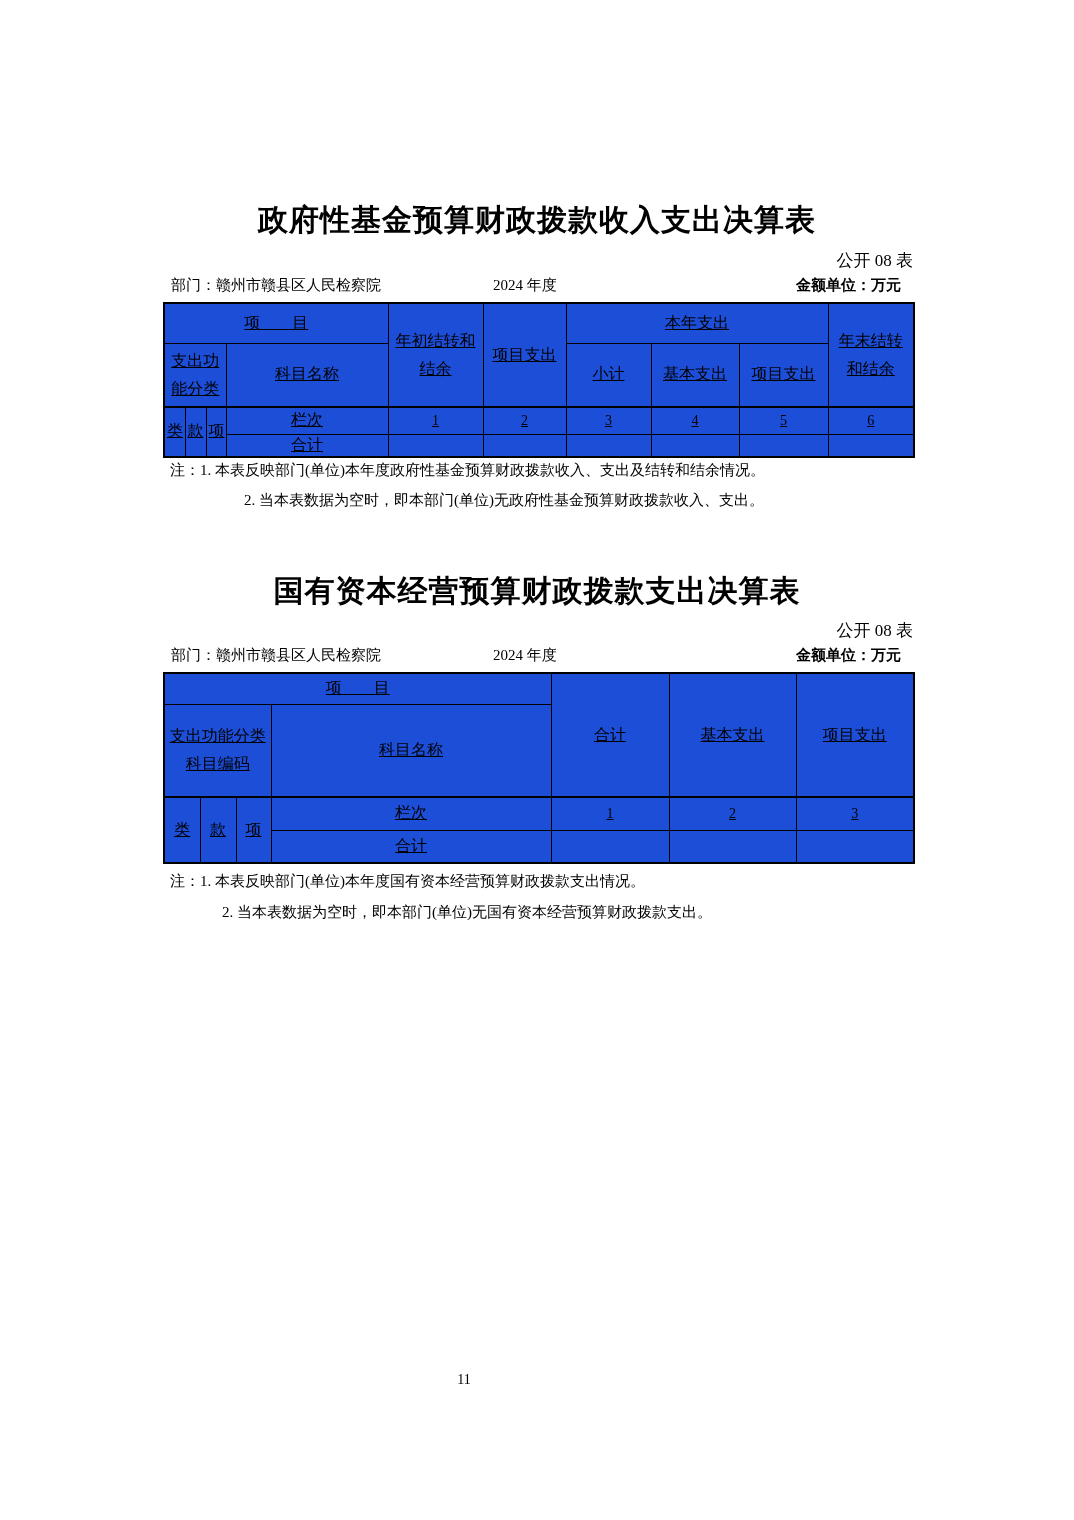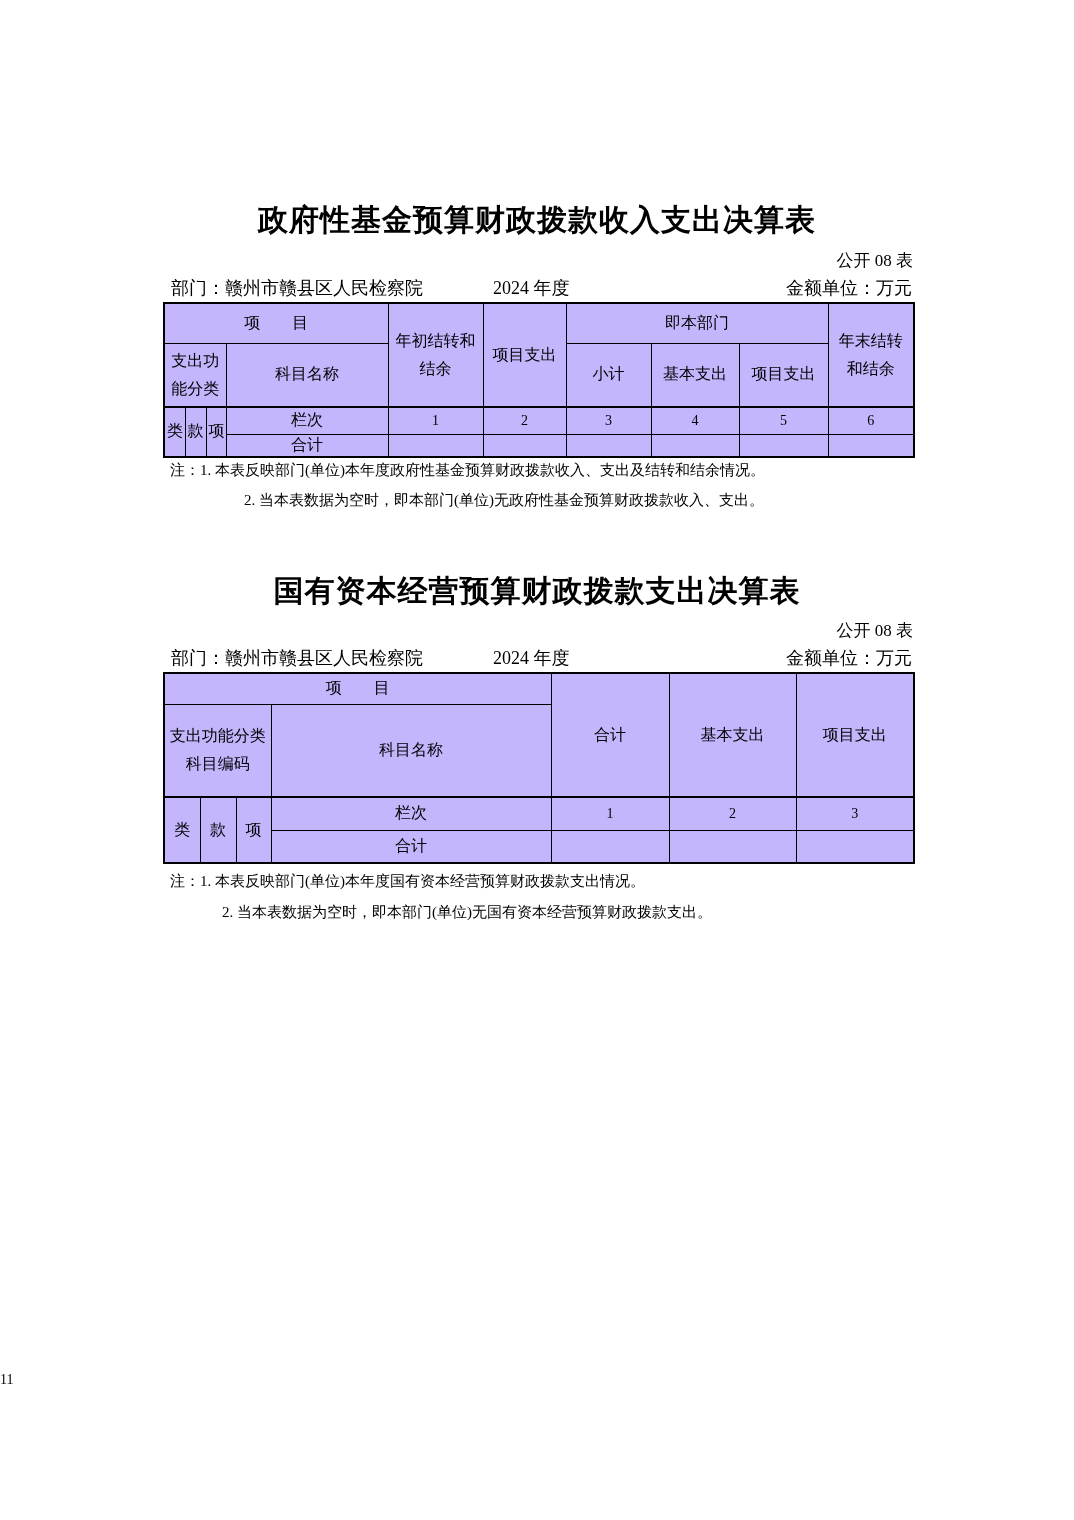--- a/index.html
+++ b/index.html
@@ -10,47 +10,47 @@
   }
   .doc-title {
     position:absolute; left:0; width:1074px; text-align:center;
     font-family:"DejaVu Sans","Liberation Sans",sans-serif;
     font-weight:bold; font-size:30px; letter-spacing:1px; white-space:nowrap;
   }
   .sheet-label {
     position:absolute; left:163px; width:750px; text-align:right;
     font-size:17px; white-space:nowrap;
   }
-  .meta { position:absolute; left:163px; width:750px; height:24px; font-size:18px; }
+  .meta { position:absolute; left:163px; width:750px; height:24px; font-size:15px; }
   .meta .dept { position:absolute; left:8px; white-space:nowrap; }
   .meta .year { position:absolute; left:330px; white-space:nowrap; }
-  .meta .unit { position:absolute; right:1px; white-space:nowrap; }
+  .meta .unit { position:absolute; right:12px; white-space:nowrap;font-weight:bold; }
   table.fin {
     position:absolute; left:163px; border-collapse:collapse; table-layout:fixed;
-    border:2px solid #000; background:#c4b5fd;
+    border:2px solid #000; background:#1d4ed8;text-decoration:underline;
   }
   table.fin td {
     border:1px solid #000; text-align:center; vertical-align:middle;
     font-size:16px; padding:0 2px; overflow:hidden;
   }
   table.fin td.ml { white-space:pre-line; line-height:1.75; }
   table.fin tr.body-sep td { border-top-width:2px; }
   table.fin td.num { font-size:14px; }
   .t07 { width:750px; }
   .t07 tr.r1 { height:40px; }
   .t07 tr.r2 { height:64px; }
   .t07 tr.r3 { height:27px; }
   .t07 tr.r4 { height:22px; }
   .t08 { width:750px; }
   .t08 tr.r1 { height:31px; }
   .t08 tr.r2 { height:93px; }
   .t08 tr.r3 { height:33px; }
   .t08 tr.r4 { height:33px; }
   .note { position:absolute; font-size:15px; white-space:nowrap; }
-  .page-num { position:absolute; left:0; width:928px; font-size:14px; }
+  .page-num { position:absolute; left:0; width:928px; text-align:center; font-size:14px; }
 </style>
 </head>
 <body>
 
 <div class="page">
 
   <div class="doc-title" style="top:200px;">政府性基金预算财政拨款收入支出决算表</div>
 
   <div class="sheet-label" style="top:249px;">公开 08 表</div>
 
@@ -72,21 +72,21 @@
         <col style="width:88px">
         <col style="width:89px">
       <col style="width:86px">
     </colgroup>
     <tbody>
         <tr class="r1">
       <td colspan="4">项　　目</td>
       <td rowspan="2" class="ml">年初结转和
 结余</td>
       <td rowspan="2">项目支出</td>
-      <td colspan="3">即本部门</td>
+      <td colspan="3">本年支出</td>
       <td rowspan="2" class="ml">年末结转
 和结余</td>
     </tr>
     <tr class="r2">
       <td colspan="3" class="ml">支出功
 能分类</td>
       <td>科目名称</td>
       <td>小计</td>
       <td>基本支出</td>
       <td>项目支出</td>

